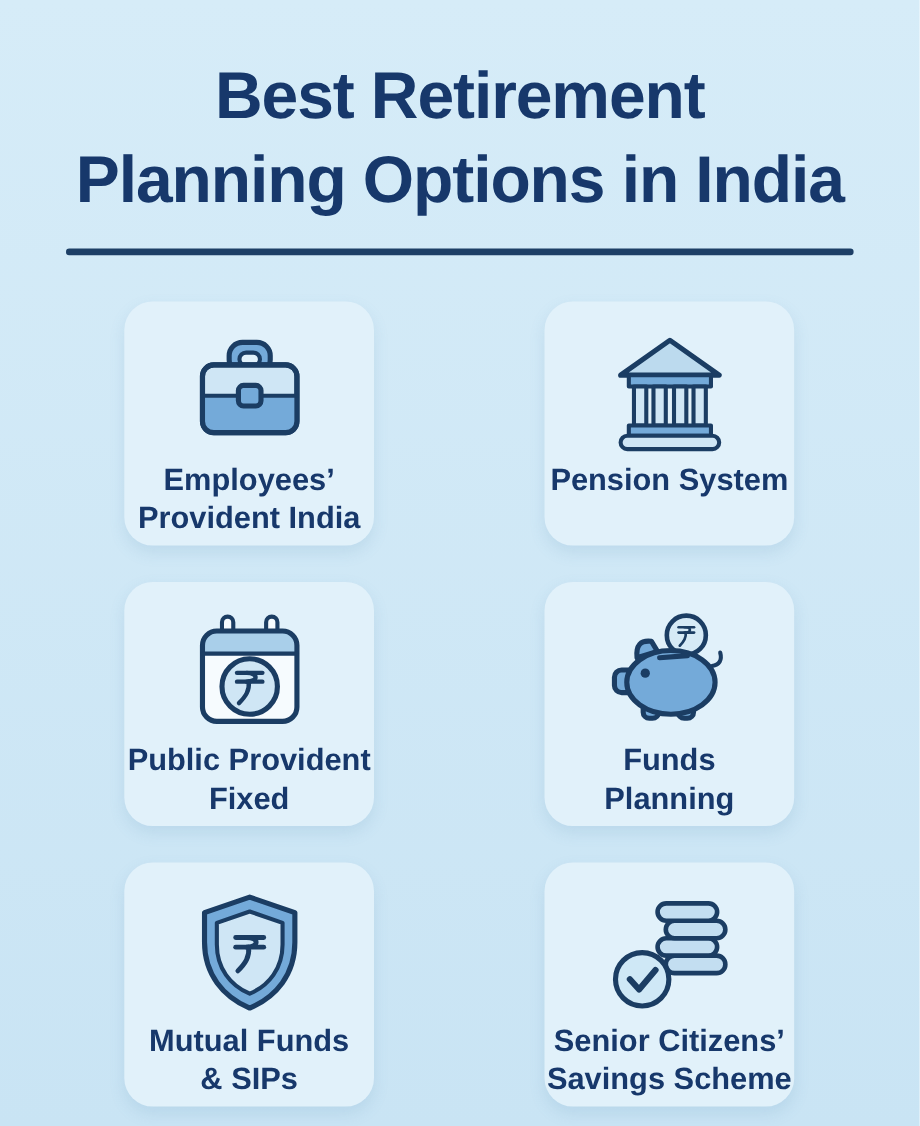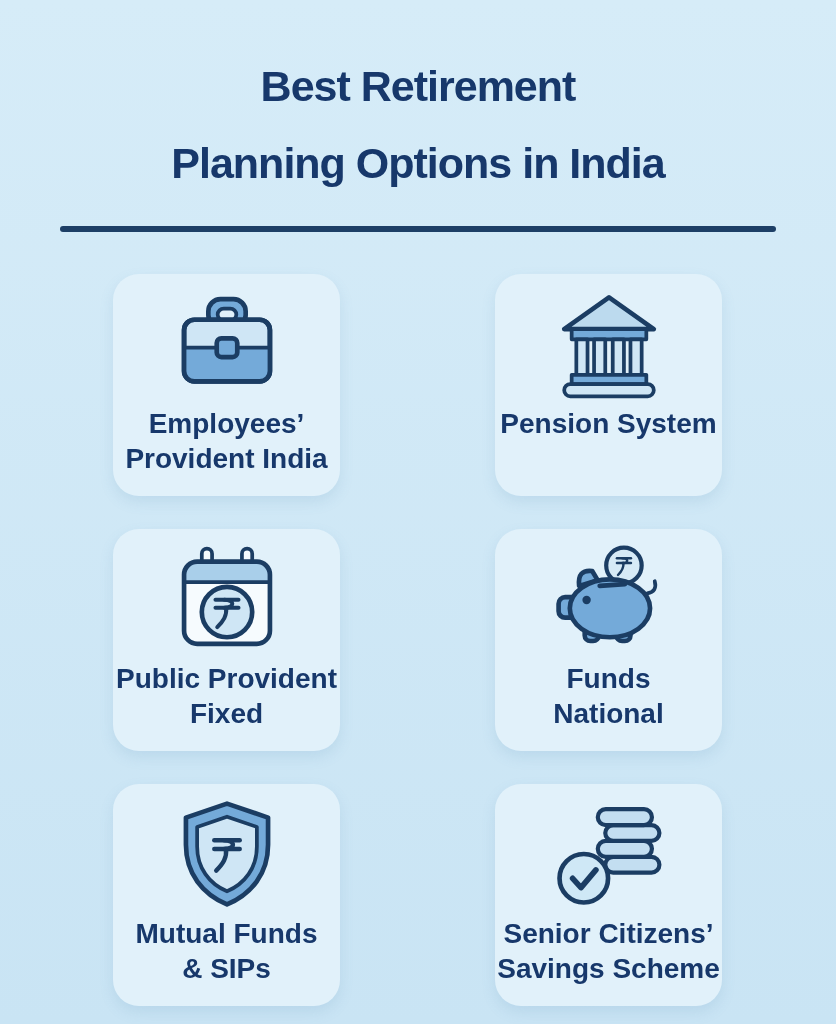--- a/index.html
+++ b/index.html
@@ -11,21 +11,21 @@
   html,body{margin:0;padding:0;}
   body{
     width:836px;height:1024px;overflow:hidden;
     font-family:"Liberation Sans", sans-serif;
     background:linear-gradient(180deg,var(--bg-top,#d6ecf8),var(--bg-bottom,#c9e4f4));
   }
   .page{position:relative;width:836px;height:1024px;}
   .title{
     margin:48px 10px 0;
     text-align:center;
-    font-size:43px;line-height:77px;font-weight:bold;
+    font-size:60px;line-height:77px;font-weight:bold;
     letter-spacing:-1px;
     color:var(--navy-text,#17386b);
   }
   .title .tline{display:block;}
   .divider{
     width:716px;height:6px;border-radius:3px;
     background:var(--line,#1d3f66);
     margin:24px auto 0;
   }
   .grid{
@@ -37,21 +37,21 @@
     grid-template-columns:227px 227px;
     grid-auto-rows:222px;
     justify-content:space-between;
     row-gap:33px;
   }
   .card{
     background:var(--card,#e1f1fa);
     border-radius:26px;
     box-shadow:0 6px 14px rgba(90,140,180,0.15);
     display:flex;flex-direction:column;align-items:center;
-    padding-top:14px;box-sizing:border-box;
+    padding-top:26px;box-sizing:border-box;
   }
   .icon-box{width:112px;height:112px;display:flex;align-items:center;justify-content:center;}
   .icon-box svg{width:112px;height:112px;display:block;}
   .card-label{
     margin-top:6px;
     font-size:28px;line-height:35px;font-weight:bold;
     color:var(--navy-text,#17386b);
     text-align:center;white-space:nowrap;
   }
   
@@ -158,21 +158,21 @@
           <rect x="34" y="86" width="15" height="19" rx="6" class="f-med st" stroke-width="5"></rect>
           <rect x="68" y="86" width="15" height="19" rx="6" class="f-med st" stroke-width="5"></rect>
           <path d="M28 46 Q26 28 42 30 L48 40 Z" class="f-med st" stroke-width="5"></path>
           <ellipse cx="61" cy="70" rx="43" ry="31" class="f-med st" stroke-width="5"></ellipse>
           <circle cx="36" cy="61" r="4.5" class="f-navy"></circle>
           <path d="M50 46 L77 44" class="st" stroke-width="5"></path>
         </svg>
       </div>
       <div class="card-label">
         <div>Funds</div>
-        <div>National</div>
+        <div>Planning</div>
       </div>
     </div>
 
     <div class="card">
       <div class="icon-box">
         <svg viewBox="0 0 120 120">
           <path d="M60 6 L104 21 V50 C104 81 86 103 60 114 C34 103 16 81 16 50 V21 Z" class="f-med st" stroke-width="5"></path>
           <path d="M60 20 L92 31 V52 C92 75 79 92 60 100 C41 92 28 75 28 52 V31 Z" class="f-light st" stroke-width="4"></path>
           <use href="#rupee" transform="translate(60,61) scale(1.05)"></use>
         </svg>

